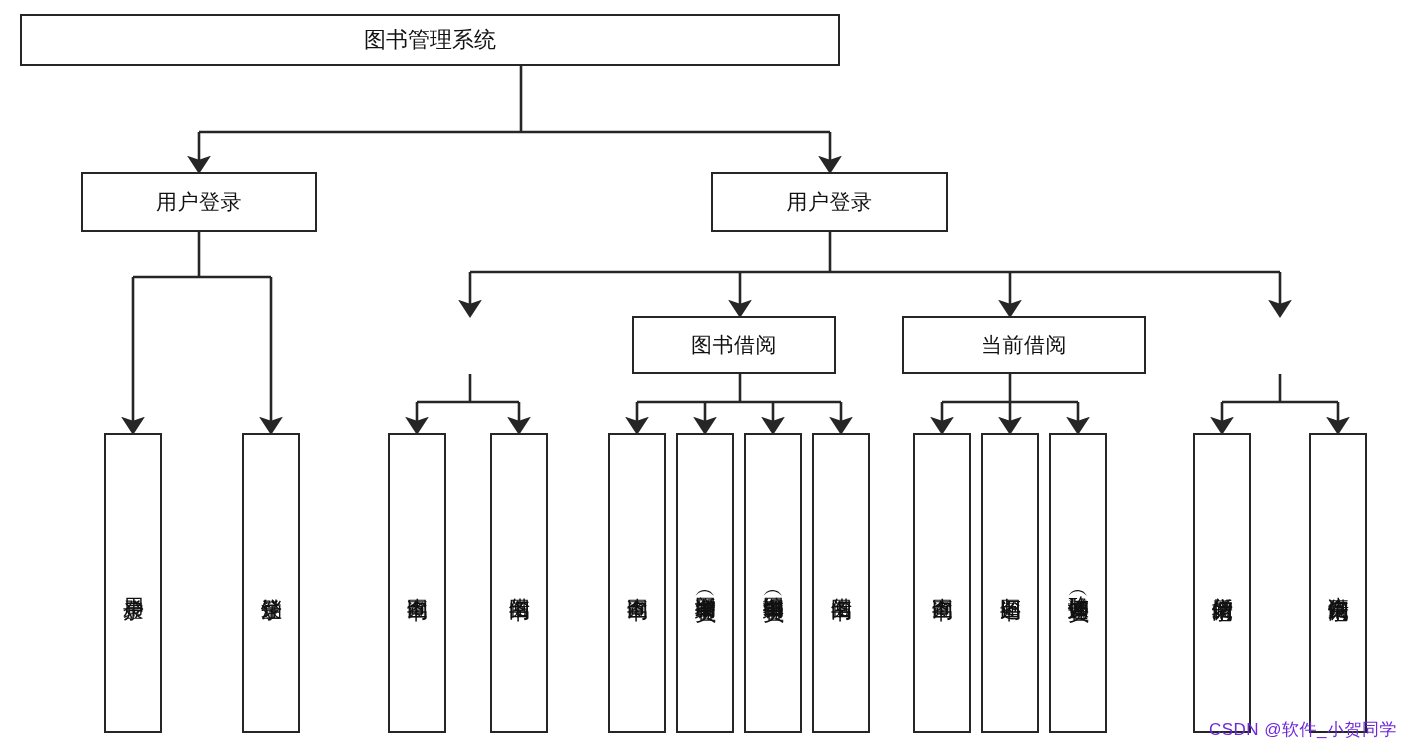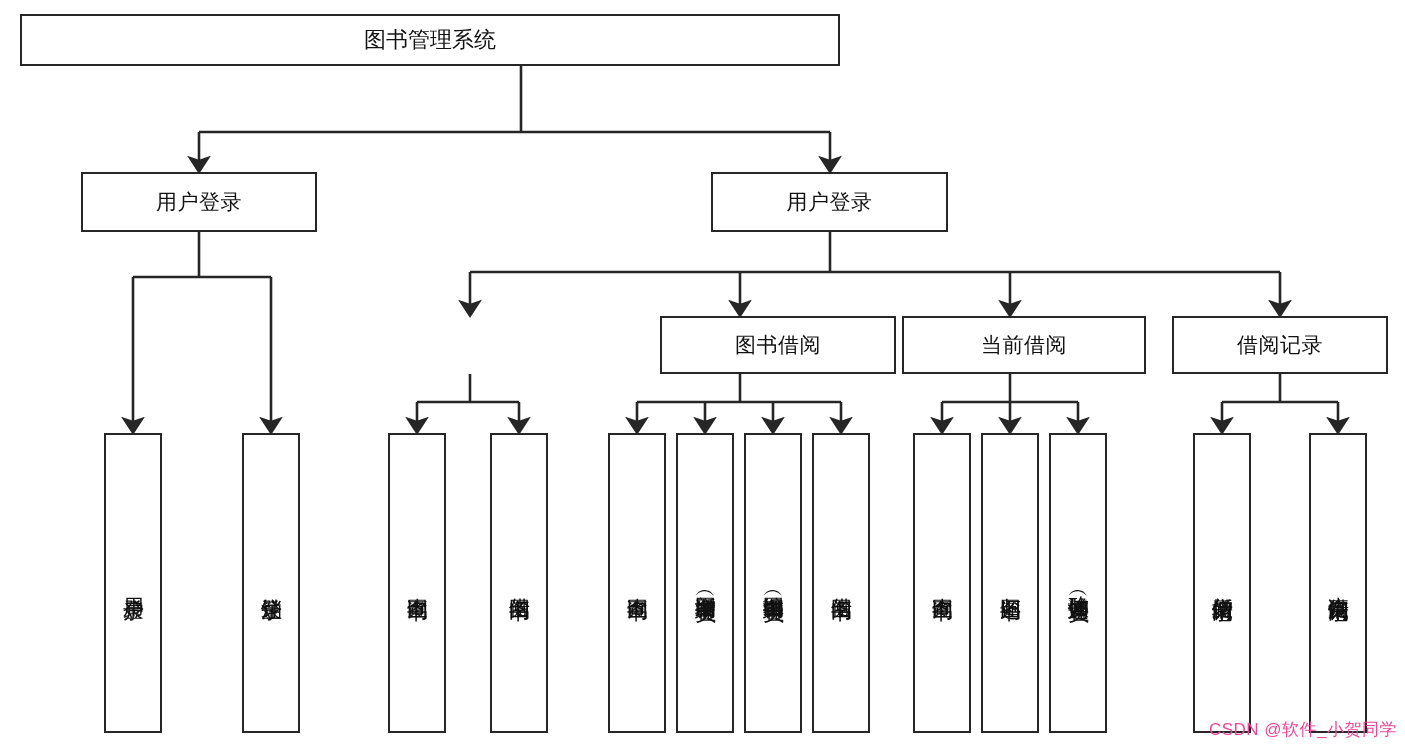--- a/index.html
+++ b/index.html
@@ -54,21 +54,21 @@
     top: 0;
     width: 1405px;
     height: 747px;
     pointer-events: none;
   }
   .watermark {
     position: absolute;
     right: 8px;
     bottom: 6px;
     font-size: 17px;
-    color: #ec4899;
+    color: #6d28d9;
     letter-spacing: 0.5px;
     white-space: nowrap;
   }
 </style>
 </head>
 <body>
 
 <div id="canvas">
 
   <svg class="links" viewBox="0 0 1405 747" xmlns="http://www.w3.org/2000/svg">
@@ -125,28 +125,25 @@
     <span>图书管理系统</span>
   </div>
 
   <div class="node horiz" style="left:81px; top:172px; width:236px; height:60px;">
     <span>用户登录</span>
   </div>
   <div class="node horiz" style="left:711px; top:172px; width:237px; height:60px;">
     <span>用户登录</span>
   </div>
 
-  <div class="node horiz" style="left:632px; top:316px; width:236px; height:58px;margin-left:28px;">
+  <div class="node horiz" style="left:632px; top:316px; width:204px; height:58px;">
     <span>图书借阅</span>
   </div>
   <div class="node horiz" style="left:902px; top:316px; width:244px; height:58px;">
     <span>当前借阅</span>
-  </div>
-  <div class="node horiz" style="left:1172px; top:316px; width:216px; height:58px;">
-    <span>借阅记录</span>
   </div>
 
   <div class="node vert" style="left:104px; top:433px; width:58px; height:300px;">
     <span class="vtext">用户登录</span>
   </div>
   <div class="node vert" style="left:242px; top:433px; width:58px; height:300px;">
     <span class="vtext">注销登录</span>
   </div>
 
   <div class="node vert" style="left:388px; top:433px; width:58px; height:300px;">

